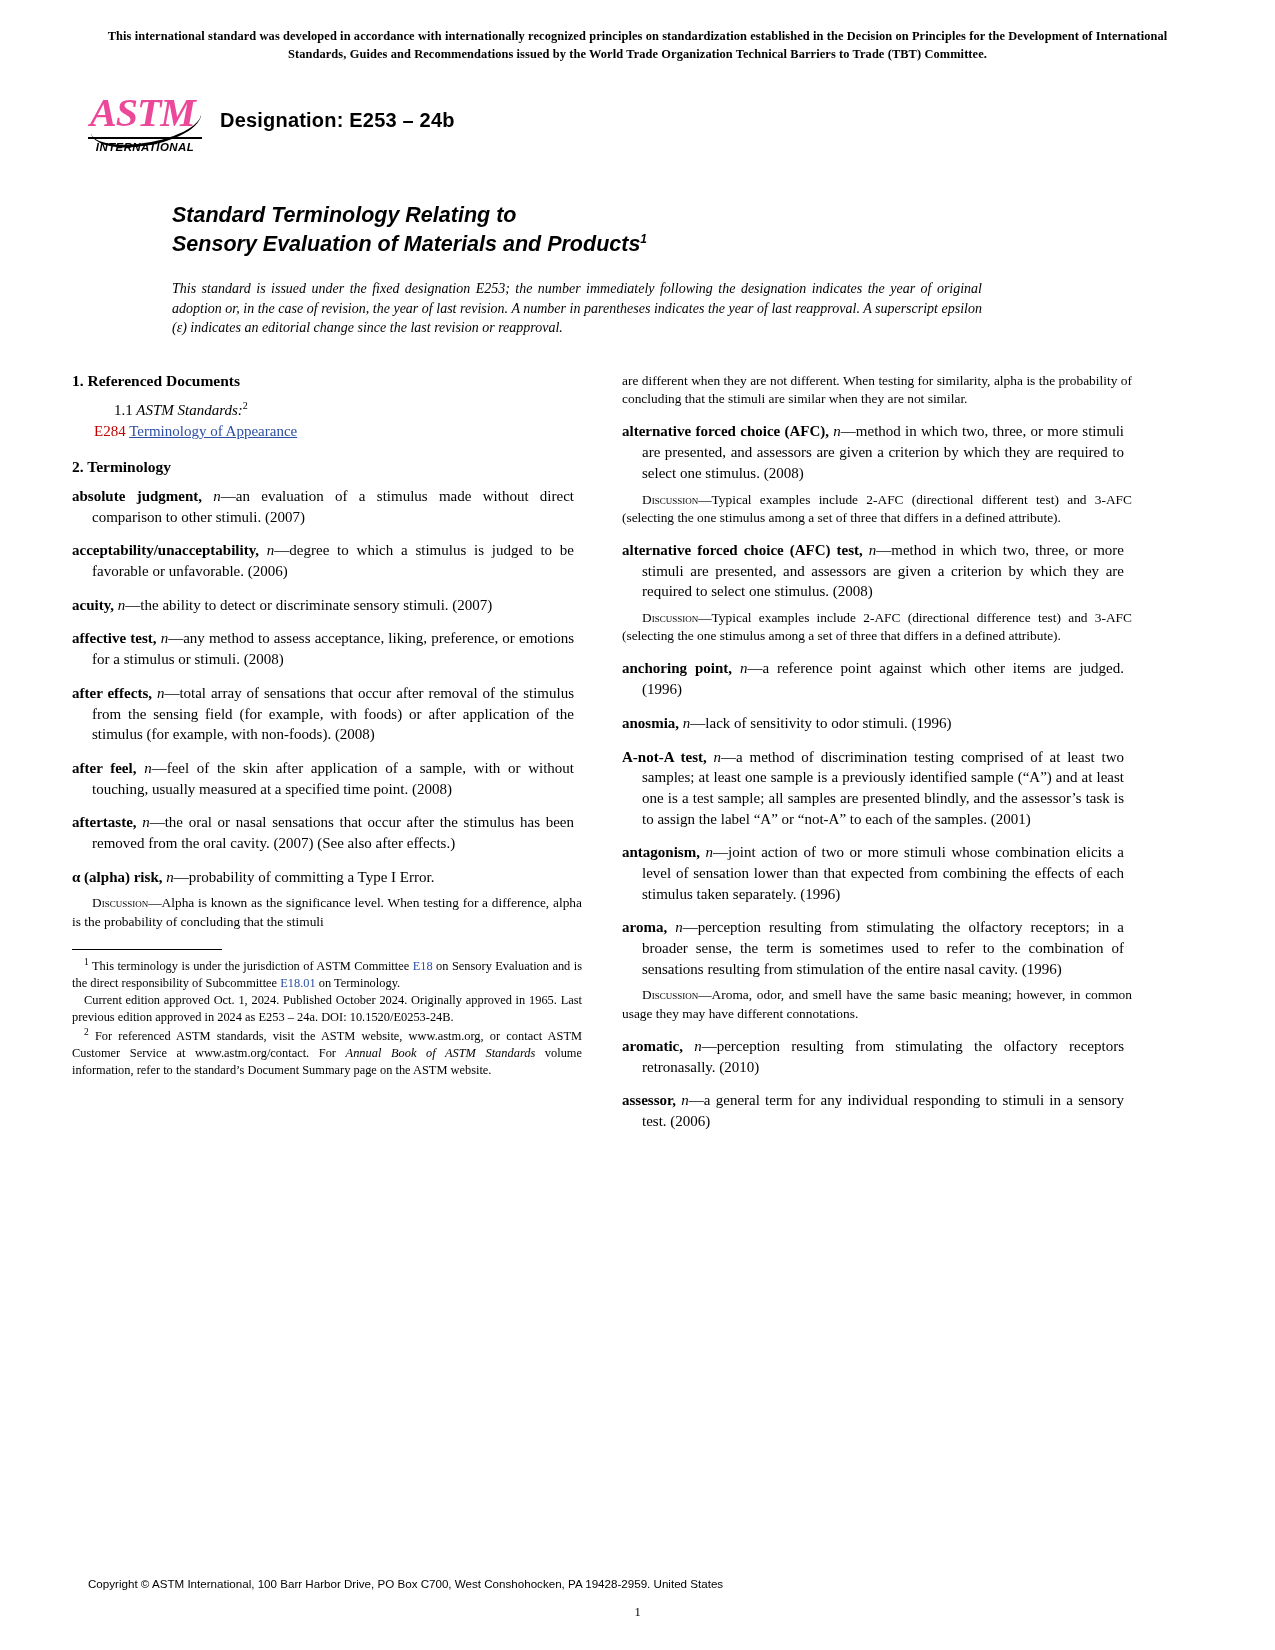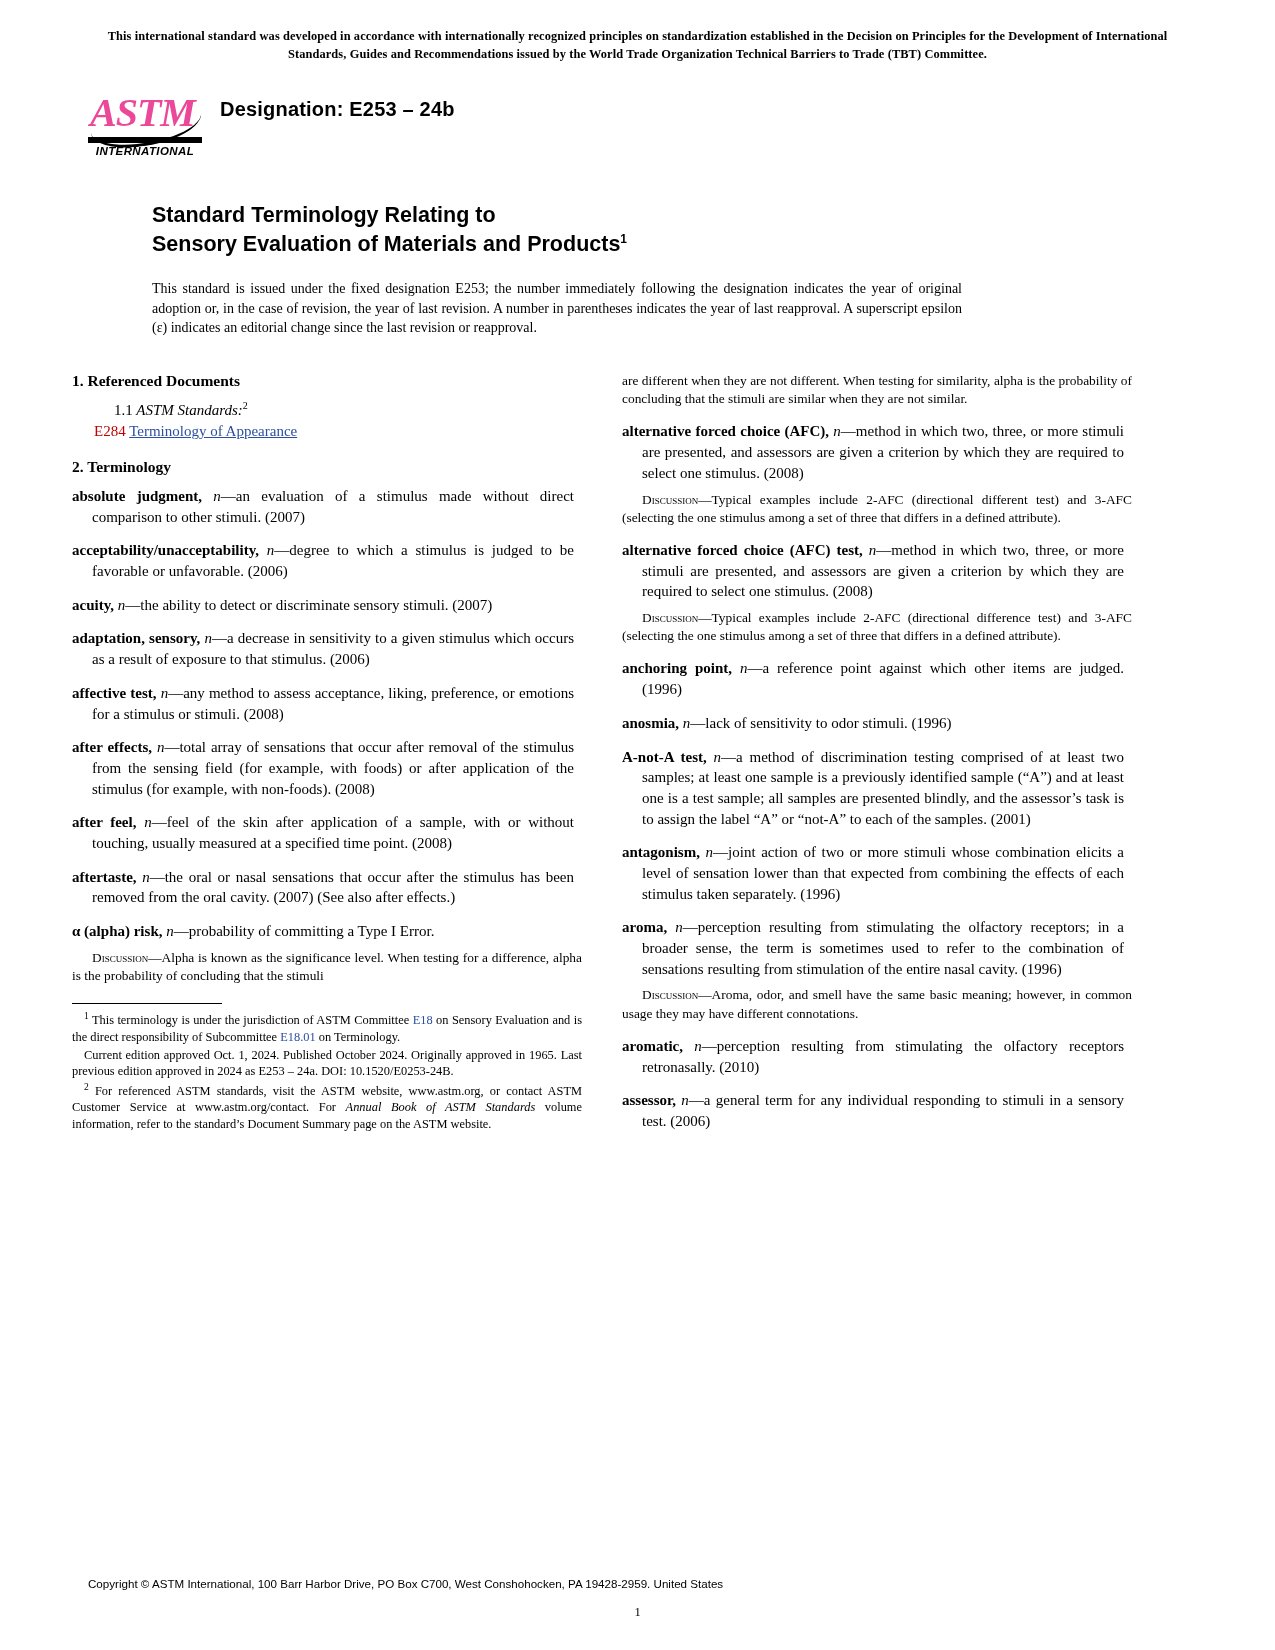--- a/index.html
+++ b/index.html
@@ -65,39 +65,40 @@
     transform: rotate(-6deg);
     pointer-events: none;
   }
   .astm-logo .intl {
     display: block;
     font-family: "Liberation Sans", sans-serif;
     font-weight: bold;
     font-style: italic;
     font-size: 11.5px;
     letter-spacing: 0.4px;
-    border-top: 6px solid #000000;
+    border-top: 2px solid #000000;
     padding-top: 2px;
     margin-top: 4px;
     width: 114px;
     text-align: center;
   }
   .designation {
     position: absolute;
     left: 148px;
-    top: 5px;
+    top: 16px;
     font-family: "Liberation Sans", sans-serif;
     font-weight: bold;
     font-size: 20px;
     letter-spacing: 0.2px;
   }
   .title-area {
-    margin-left: 80px;
+    margin-left: 100px;
     margin-top: 22px;
     max-width: 870px;
+    font-style: italic;
   }
   .doc-title {
     font-family: "Liberation Sans", sans-serif;
     font-weight: bold;
     font-size: 21.5px;
     line-height: 1.35;
     margin: 0 0 20px 0;
   }
   .doc-title sup {
     font-size: 12px;
@@ -246,23 +247,20 @@
         </p>
 
         <p class="term">
           <span class="lead"><b>acceptability/unacceptability,</b> <i>n</i></span><span>—degree to which a stimulus is judged to be favorable or unfavorable. (2006)</span>
         </p>
 
         <p class="term">
           <span class="lead"><b>acuity,</b> <i>n</i></span><span>—the ability to detect or discriminate sensory stimuli. (2007)</span>
         </p>
 
-        <p class="term">
-          <span class="lead"><b>adaptation, sensory,</b> <i>n</i></span><span>—a decrease in sensitivity to a given stimulus which occurs as a result of exposure to that stimulus. (2006)</span>
-        </p>
 
         <p class="term">
           <span class="lead"><b>affective test,</b> <i>n</i></span><span>—any method to assess acceptance, liking, preference, or emotions for a stimulus or stimuli. (2008)</span>
         </p>
 
         <p class="term">
           <span class="lead"><b>after effects,</b> <i>n</i></span><span>—total array of sensations that occur after removal of the stimulus from the sensing field (for example, with foods) or after application of the stimulus (for example, with non-foods). (2008)</span>
         </p>
 
         <p class="term">

